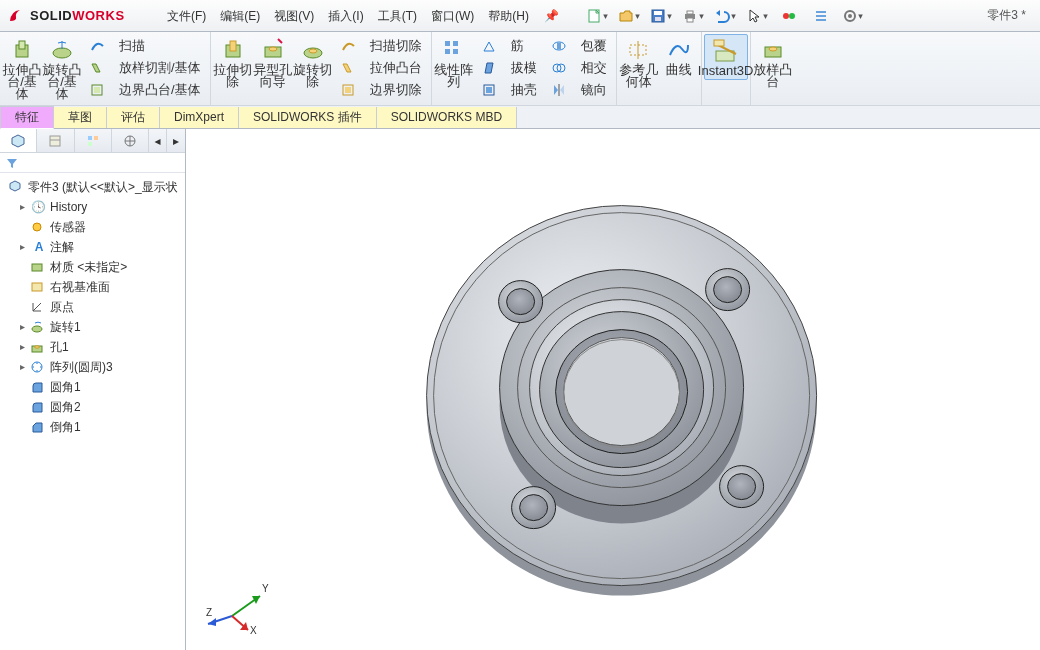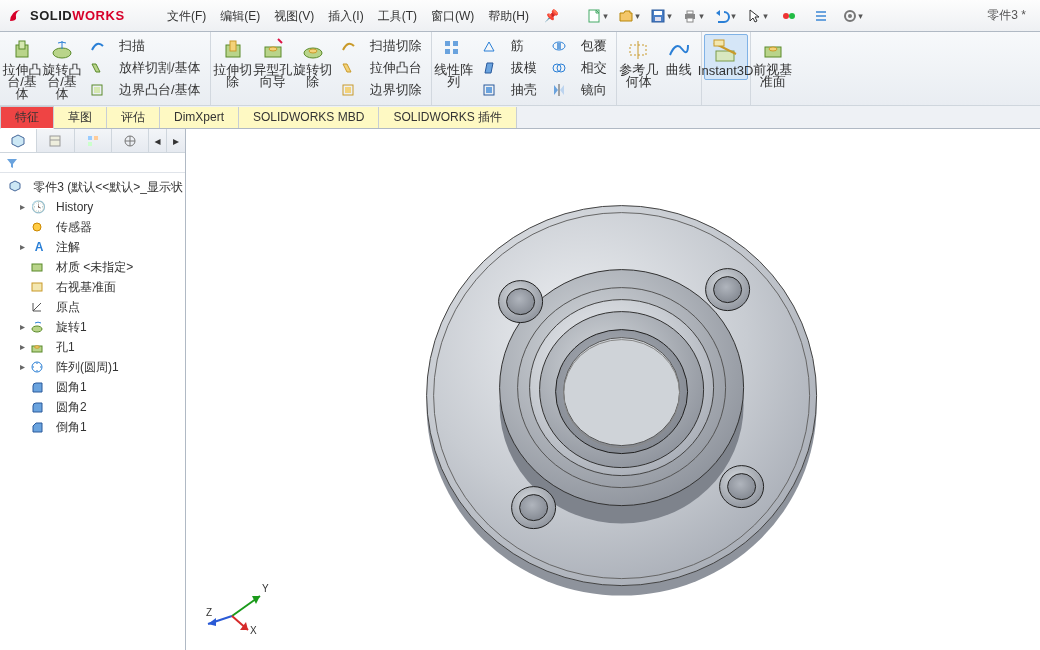--- a/index.html
+++ b/index.html
@@ -29,39 +29,39 @@
 .big .lbl { font-size:13px; line-height:12px; text-align:center; }
 .big.on { background:#d5e6f7; border:1px solid #7fb2e6; border-radius:2px; }
 .mini-col { display:flex; flex-direction:column; justify-content:center; padding:1px 4px; }
 .mini { display:flex; align-items:center; height:22px; padding:0 3px; cursor:default; }
 .mini .ico { width:18px; text-align:center; }
 .mini .lbl { font-size:13px; margin-left:12px; white-space:nowrap; }
 
 
 .tabs { display:flex; height:22px; background:#eef1f5; align-items:flex-end; }
 .tab { padding:0 14px; line-height:21px; font-size:12px; border-right:1px solid #c8ced6; background:#fef9c3; cursor:default; }
-.tab.active { background:#ef4444; border-top:1px solid #c8ced6; border-left:1px solid #c8ced6; border-bottom:1px solid #fff; margin-bottom:-1px; }
+.tab.active { background:#f0abfc; border-top:1px solid #c8ced6; border-left:1px solid #c8ced6; border-bottom:1px solid #fff; margin-bottom:-1px; }
 
 .viewbar { position:absolute; right:12px; top:130px; display:flex; align-items:center; gap:2px; }
 .viewbar .vbtn { width:22px; height:20px; display:flex; align-items:center; justify-content:center; cursor:default; }
 .viewbar .vsep { width:1px; height:16px; background:#c0c8d2; margin:0 4px; }
 
 
 .main { flex:1; display:flex; position:relative; }
 .sidepane { width:186px; display:flex; flex-direction:column; border-right:1px solid #b0b9c4; background:#fff; font-size:12px; }
 .sidetabs { display:flex; height:24px; border-bottom:1px solid #cfd6dd; background:linear-gradient(#f3f5f8,#e6eaf0); }
 .stab { flex:1; display:flex; align-items:center; justify-content:center; border-right:1px solid #cfd6dd; cursor:default; }
 .stab.active { background:#fff; }
 .filterbar { height:20px; border-bottom:1px solid #e0e4ea; display:flex; align-items:center; padding:0 6px; }
 .tree { flex:1; overflow:auto; padding:4px 2px; }
 .tnode { display:flex; align-items:center; padding:1px 0 1px 6px; line-height:18px; cursor:default; white-space:nowrap; }
 .tnode .arr { width:10px; color:#666; font-size:10px; }
 .tnode .ico { width:18px; text-align:center; }
 .tnode.ind1 { padding-left:18px; }
-.tnode .lbl { margin-left:8px; }
+.tnode .lbl { margin-left:2px; }
 
 
 .viewport { flex:1; position:relative; background:#fff; }
 .model { position:absolute; left:50%; top:50%; transform:translate(-48%,-48%); }
 .triad { position:absolute; left:18px; bottom:14px; }
 
 .carrow { font-size:9px; color:#555; margin-left:1px; }
 
 svg { display:block; }
 </style>
@@ -380,33 +380,33 @@
 
       <div class="rgrp" style="border-right:none">
         <div class="rsub">
           <div class="big">
             <div class="ico">
                 <svg width="26" height="26">
                   <rect x="5" y="10" width="16" height="10" fill="#b9d48a" stroke="#5a8a2a"></rect>
                   <ellipse cx="13" cy="12" rx="4" ry="2" fill="#f3d27a" stroke="#c99a2a"></ellipse>
                 </svg>
               </div>
-            <div class="lbl">前视基准面</div>
+            <div class="lbl">放样凸台</div>
           </div>
         </div>
       </div>
     </div>
 
     <div class="tabs">
       <div class="tab active">特征</div>
       <div class="tab">草图</div>
       <div class="tab">评估</div>
       <div class="tab">DimXpert</div>
+      <div class="tab">SOLIDWORKS 插件</div>
       <div class="tab">SOLIDWORKS MBD</div>
-      <div class="tab">SOLIDWORKS 插件</div>
     </div>
   </div>
 
   <div class="viewbar">
     <div class="vbtn">
         <svg width="16" height="16">
           <circle cx="7" cy="7" r="4" fill="none" stroke="#777"></circle>
           <line x1="10" y1="10" x2="14" y2="14" stroke="#777"></line>
         </svg>
       </div>
@@ -589,21 +589,21 @@
             <span class="arr">▸</span>
             <span class="ico">
               <svg width="14" height="14">
                 <circle cx="7" cy="7" r="5" fill="none" stroke="#2a7fd6"></circle>
                 <circle cx="7" cy="3" r="1" fill="#6aa3de"></circle>
                 <circle cx="11" cy="7" r="1" fill="#6aa3de"></circle>
                 <circle cx="7" cy="11" r="1" fill="#6aa3de"></circle>
                 <circle cx="3" cy="7" r="1" fill="#6aa3de"></circle>
               </svg>
             </span>
-            <span class="lbl">阵列(圆周)1</span>
+            <span class="lbl">阵列(圆周)3</span>
           </div>
         <div class="tnode ind1">
             <span class="arr"></span>
             <span class="ico">
               <svg width="14" height="14">
                 <path d="M3 12V6Q3 3 6 3H12V12Z" fill="#6aa3de" stroke="#2a5a9c"></path>
               </svg>
             </span>
             <span class="lbl">圆角1</span>
           </div>

